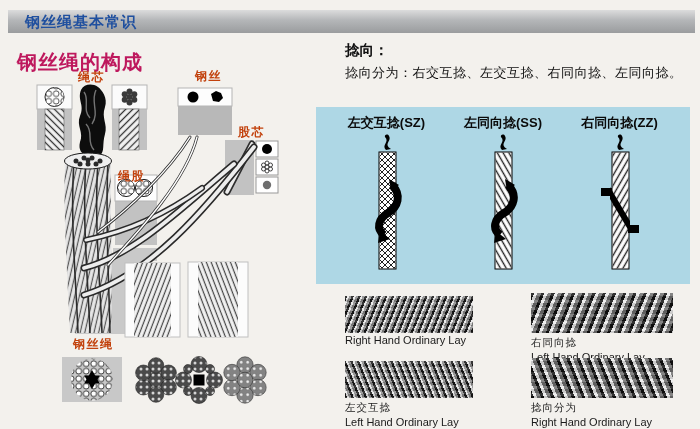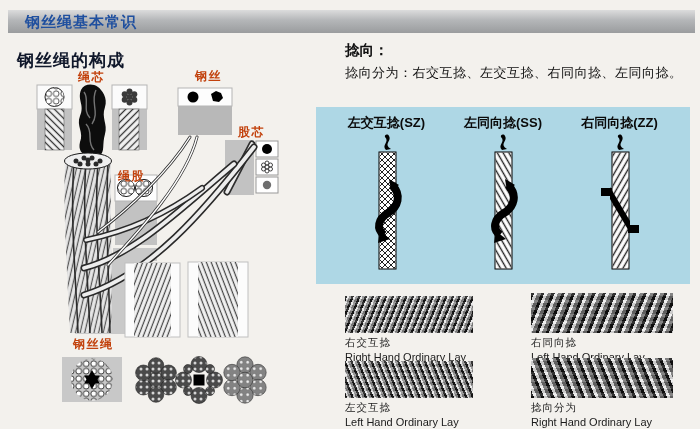--- a/index.html
+++ b/index.html
@@ -4,21 +4,21 @@
 <style>
   html,body{margin:0;padding:0;}
   body{width:700px;height:429px;font-family:"Liberation Sans",sans-serif;}
   #page{position:relative;width:700px;height:429px;background:#f3f1ed;overflow:hidden;}
 
   .titlebar{position:absolute;left:8px;top:10px;width:687px;height:23px;
     background:linear-gradient(180deg,#dcdcdc 0%,#b4b6b8 45%,#9a9c9e 100%);
     color:#20509f;font-weight:bold;font-size:15px;line-height:23px;padding-left:17px;
     box-sizing:border-box;letter-spacing:1px;}
 
-  .h-left{position:absolute;left:17px;top:49px;font-size:17px;font-weight:bold;color:#0f172a;letter-spacing:1px;}
+  .h-left{position:absolute;left:17px;top:49px;font-size:20px;font-weight:bold;color:#be185d;letter-spacing:1px;}
   .h-lay{position:absolute;left:345px;top:41px;font-size:14.5px;font-weight:bold;color:#101010;}
   .lay-desc{position:absolute;left:345px;top:64px;font-size:13px;color:#101010;letter-spacing:.5px;}
 
   .lay-panel{position:absolute;left:316px;top:107px;width:374px;height:177px;background:#aed7e5;
     display:flex;justify-content:space-evenly;align-items:flex-start;padding-top:7px;box-sizing:border-box;}
   .lay-col{width:92px;text-align:center;}
   .lay-col .hdr{font-size:13px;font-weight:bold;color:#0a0a0a;margin-bottom:1px;white-space:nowrap;}
 
   .diagram-label{position:absolute;font-size:12px;font-weight:700;color:#c2410c;letter-spacing:1.5px;}
   #lbl-shengxin{left:78px;top:69px;}
@@ -294,21 +294,20 @@
         <rect x="12.5" y="19.5" width="16" height="116" fill="url(#pLayB)"></rect>
         <rect x="1" y="55" width="11" height="8" fill="#000"></rect>
         <polygon points="10,54 30,88 30,100 10,66" fill="#000"></polygon>
         <rect x="28" y="92" width="11" height="8" fill="#000"></rect>
       </svg>
     </div>
   </div>
 
   <div class="photo-cell" style="left:345px;top:296px">
     <div class="tex texR1"></div>
-    <div class="photo-cn">右交互捻</div>
     <div class="photo-en">Right Hand Ordinary Lay</div>
   </div>
 
   <div class="photo-cell" style="left:531px;top:293px">
     <div class="tex tex-wide texR2"></div>
     <div class="photo-cn">右同向捻</div>
     <div class="photo-en">Left Hand Ordinary Lay</div>
   </div>
 
   <div class="photo-cell" style="left:345px;top:361px">

